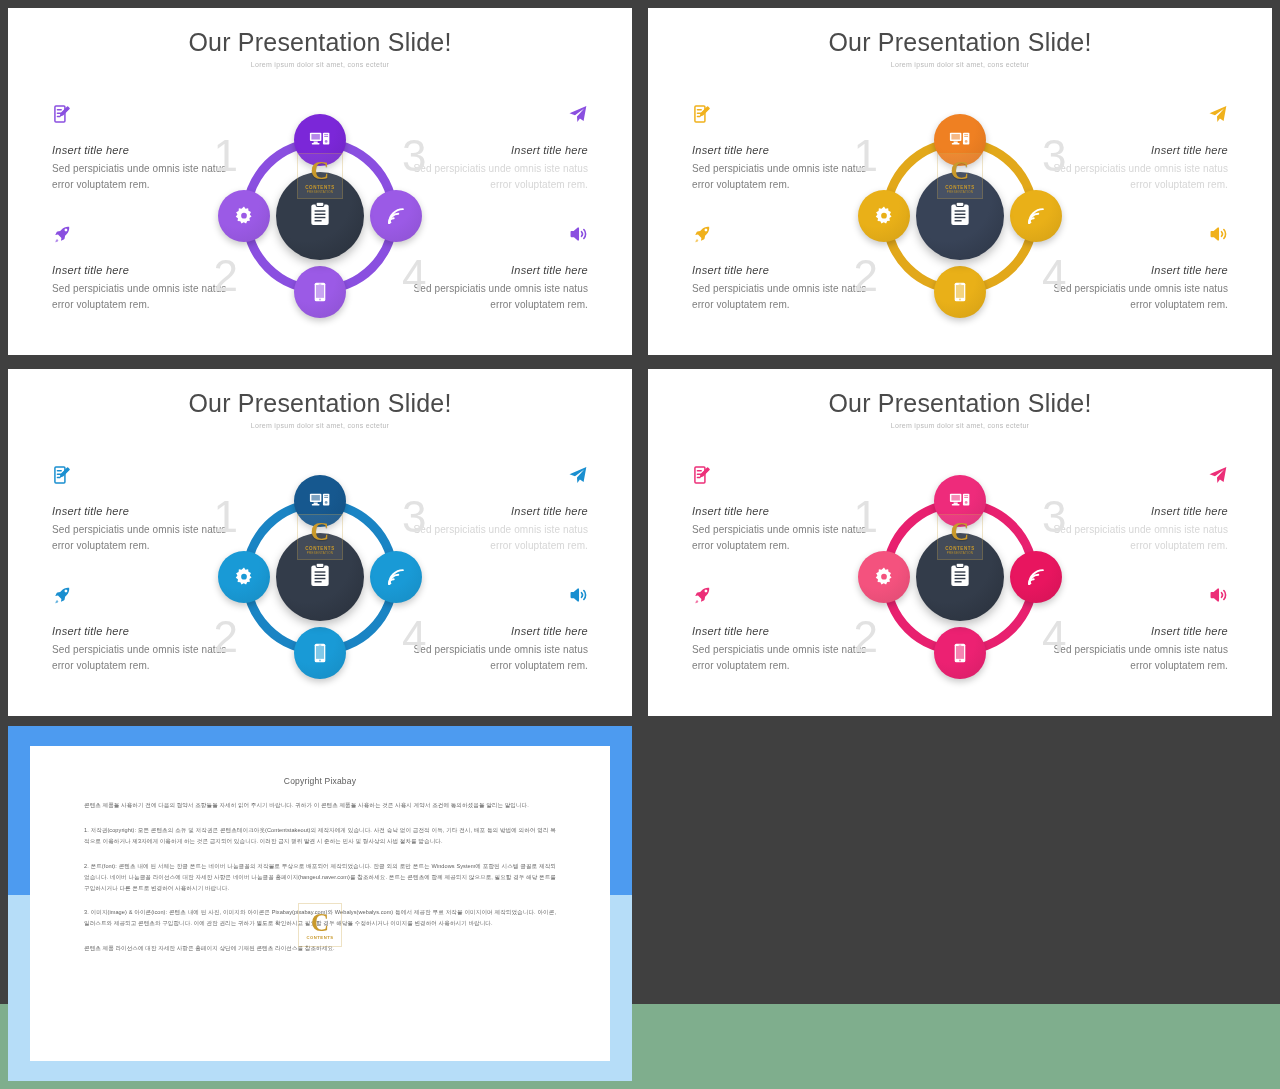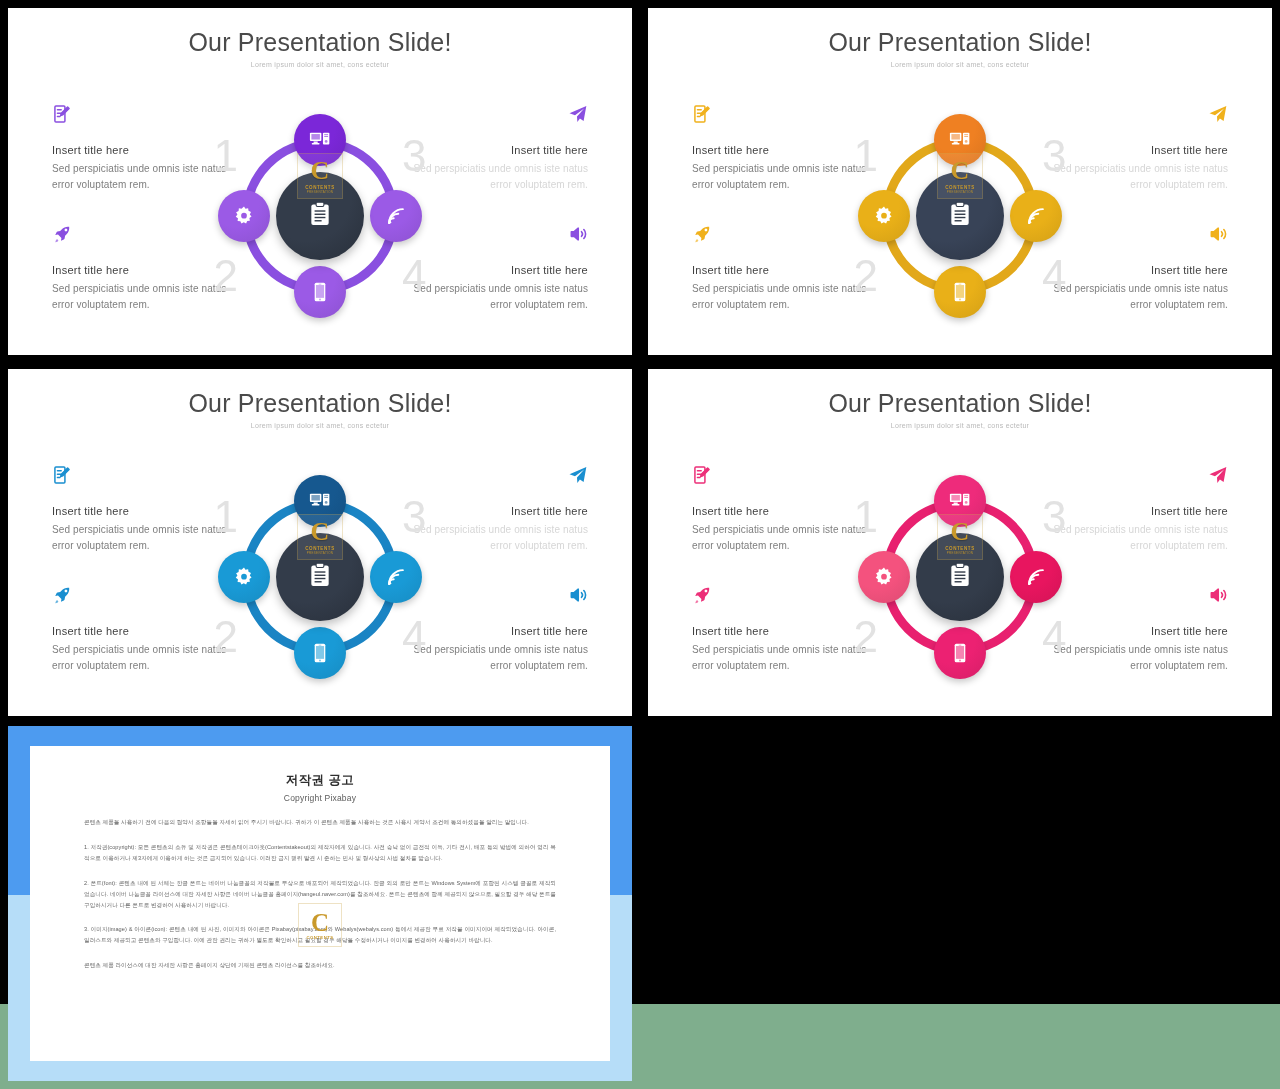--- a/index.html
+++ b/index.html
@@ -5,21 +5,21 @@
   * { box-sizing: border-box; margin: 0; padding: 0; }
   html, body {
     width: 1280px; height: 1089px;
     background: #7fae8d;
     font-family: "Liberation Sans", sans-serif;
     overflow: hidden;
   }
   .canvas {
     position: relative;
     width: 1280px; height: 1004px;
-    background: #000000;
+    background: #404040;
   }
 
   
   .slide {
     position: absolute;
     background: #ffffff;
     overflow: hidden;
   }
   #slide-1 { left: 8px;   top: 8px;   width: 624px; height: 347px; }
   #slide-2 { left: 648px; top: 8px;   width: 624px; height: 347px; }
@@ -60,20 +60,21 @@
     font-size: 44px;
     font-weight: 300;
     color: #e2e2e2;
     line-height: 38px;
     top: -7px;
   }
   .item-title {
     font-size: 11px;
     color: #3f3f3f;
     letter-spacing: 0.25px;
+    font-style: italic;
   }
   .item-desc {
     font-size: 10px;
     color: #7e7e7e;
     line-height: 1.62;
     margin-top: 5px;
     letter-spacing: 0.1px;
   }
 
   
@@ -714,21 +715,20 @@
         <div class="wm-s">PRESENTATION</div>
       </div>
     </div>
       </div>
     </div>
 
   <div id="copyright-panel">
     <div class="frame-top"></div>
     <div class="frame-bottom"></div>
     <div class="doc">
-      <div class="doc-title">저작권 공고</div>
       <div class="doc-subtitle">Copyright Pixabay</div>
       <div class="doc-p">콘텐츠 제품을 사용하기 전에 다음의 협약서 조항들을 자세히 읽어 주시기 바랍니다. 귀하가 이 콘텐츠 제품을 사용하는 것은 사용시 계약서 조건에 동의하셨음을 알리는 말입니다.</div>
       <div class="doc-p">1. 저작권(copyright): 모든 콘텐츠의 소유 및 저작권은 콘텐츠테이크아웃(Contentstakeout)의 제작자에게 있습니다. 사전 승낙 없이 금전적 이득, 기타 전시, 배포 등의 방법에 의하여 영리 목적으로 이용하거나 제3자에게 이용하게 하는 것은 금지되어 있습니다. 이러한 금지 행위 발견 시 준하는 민사 및 형사상의 사법 절차를 밟습니다.</div>
       <div class="doc-p">2. 폰트(font): 콘텐츠 내에 된 서체는 한글 폰트는 네이버 나눔글꼴의 저작물로 무상으로 배포되어 제작되었습니다. 한글 외의 로만 폰트는 Windows System에 포함된 시스템 글꼴로 제작되었습니다. 네이버 나눔글꼴 라이선스에 대한 자세한 사항은 네이버 나눔글꼴 홈페이지(hangeul.naver.com)를 참조하세요. 폰트는 콘텐츠에 함께 제공되지 않으므로, 필요할 경우 해당 폰트를 구입하시거나 다른 폰트로 변경하여 사용하시기 바랍니다.</div>
       <div class="doc-p">3. 이미지(image) &amp; 아이콘(icon): 콘텐츠 내에 된 사진, 이미지와 아이콘은 Pixabay(pixabay.com)와 Webalys(webalys.com) 등에서 제공한 무료 저작물 이미지이며 제작되었습니다. 아이콘, 일러스트와 제공되고 콘텐츠와 구입합니다. 이에 관한 권리는 귀하가 별도로 확인하시고 필요할 경우 해당을 수정하시거나 이미지를 변경하여 사용하시기 바랍니다.</div>
       <div class="doc-p">콘텐츠 제품 라이선스에 대한 자세한 사항은 홈페이지 상단에 기재된 콘텐츠 라이선스를 참조하세요.</div>
       <div class="doc-wm">
         <div class="wm-c">C</div>
         <div class="wm-t">CONTENTS</div>
       </div>

